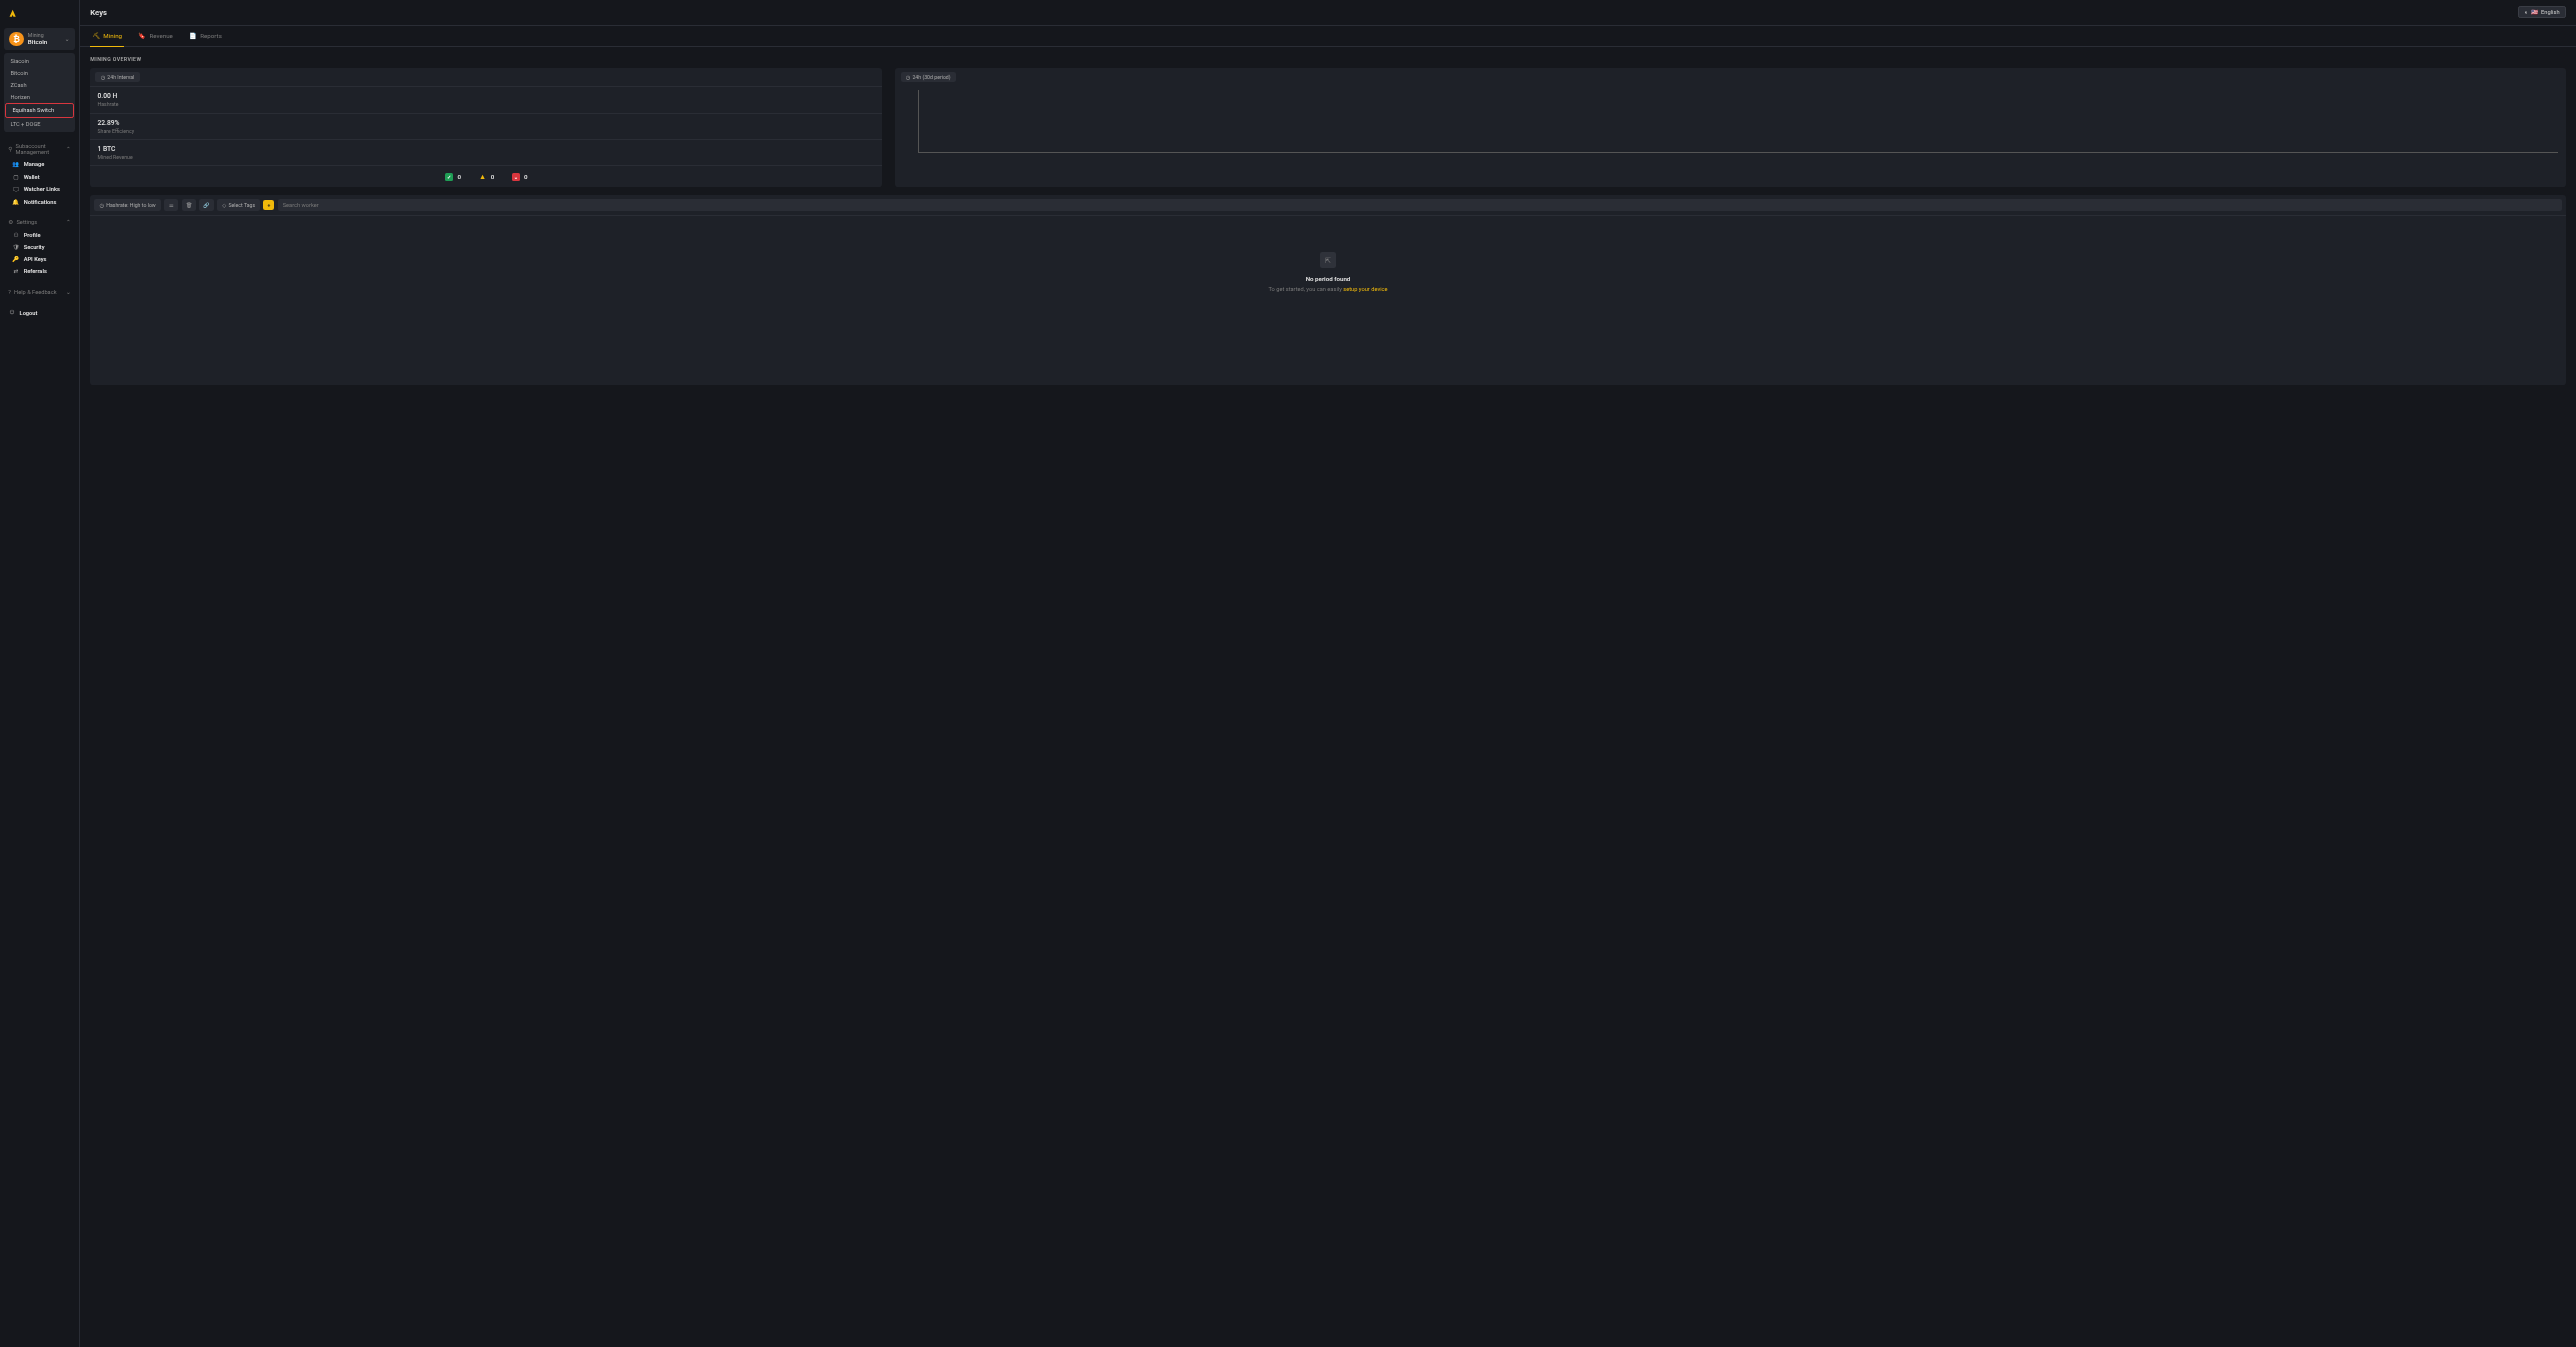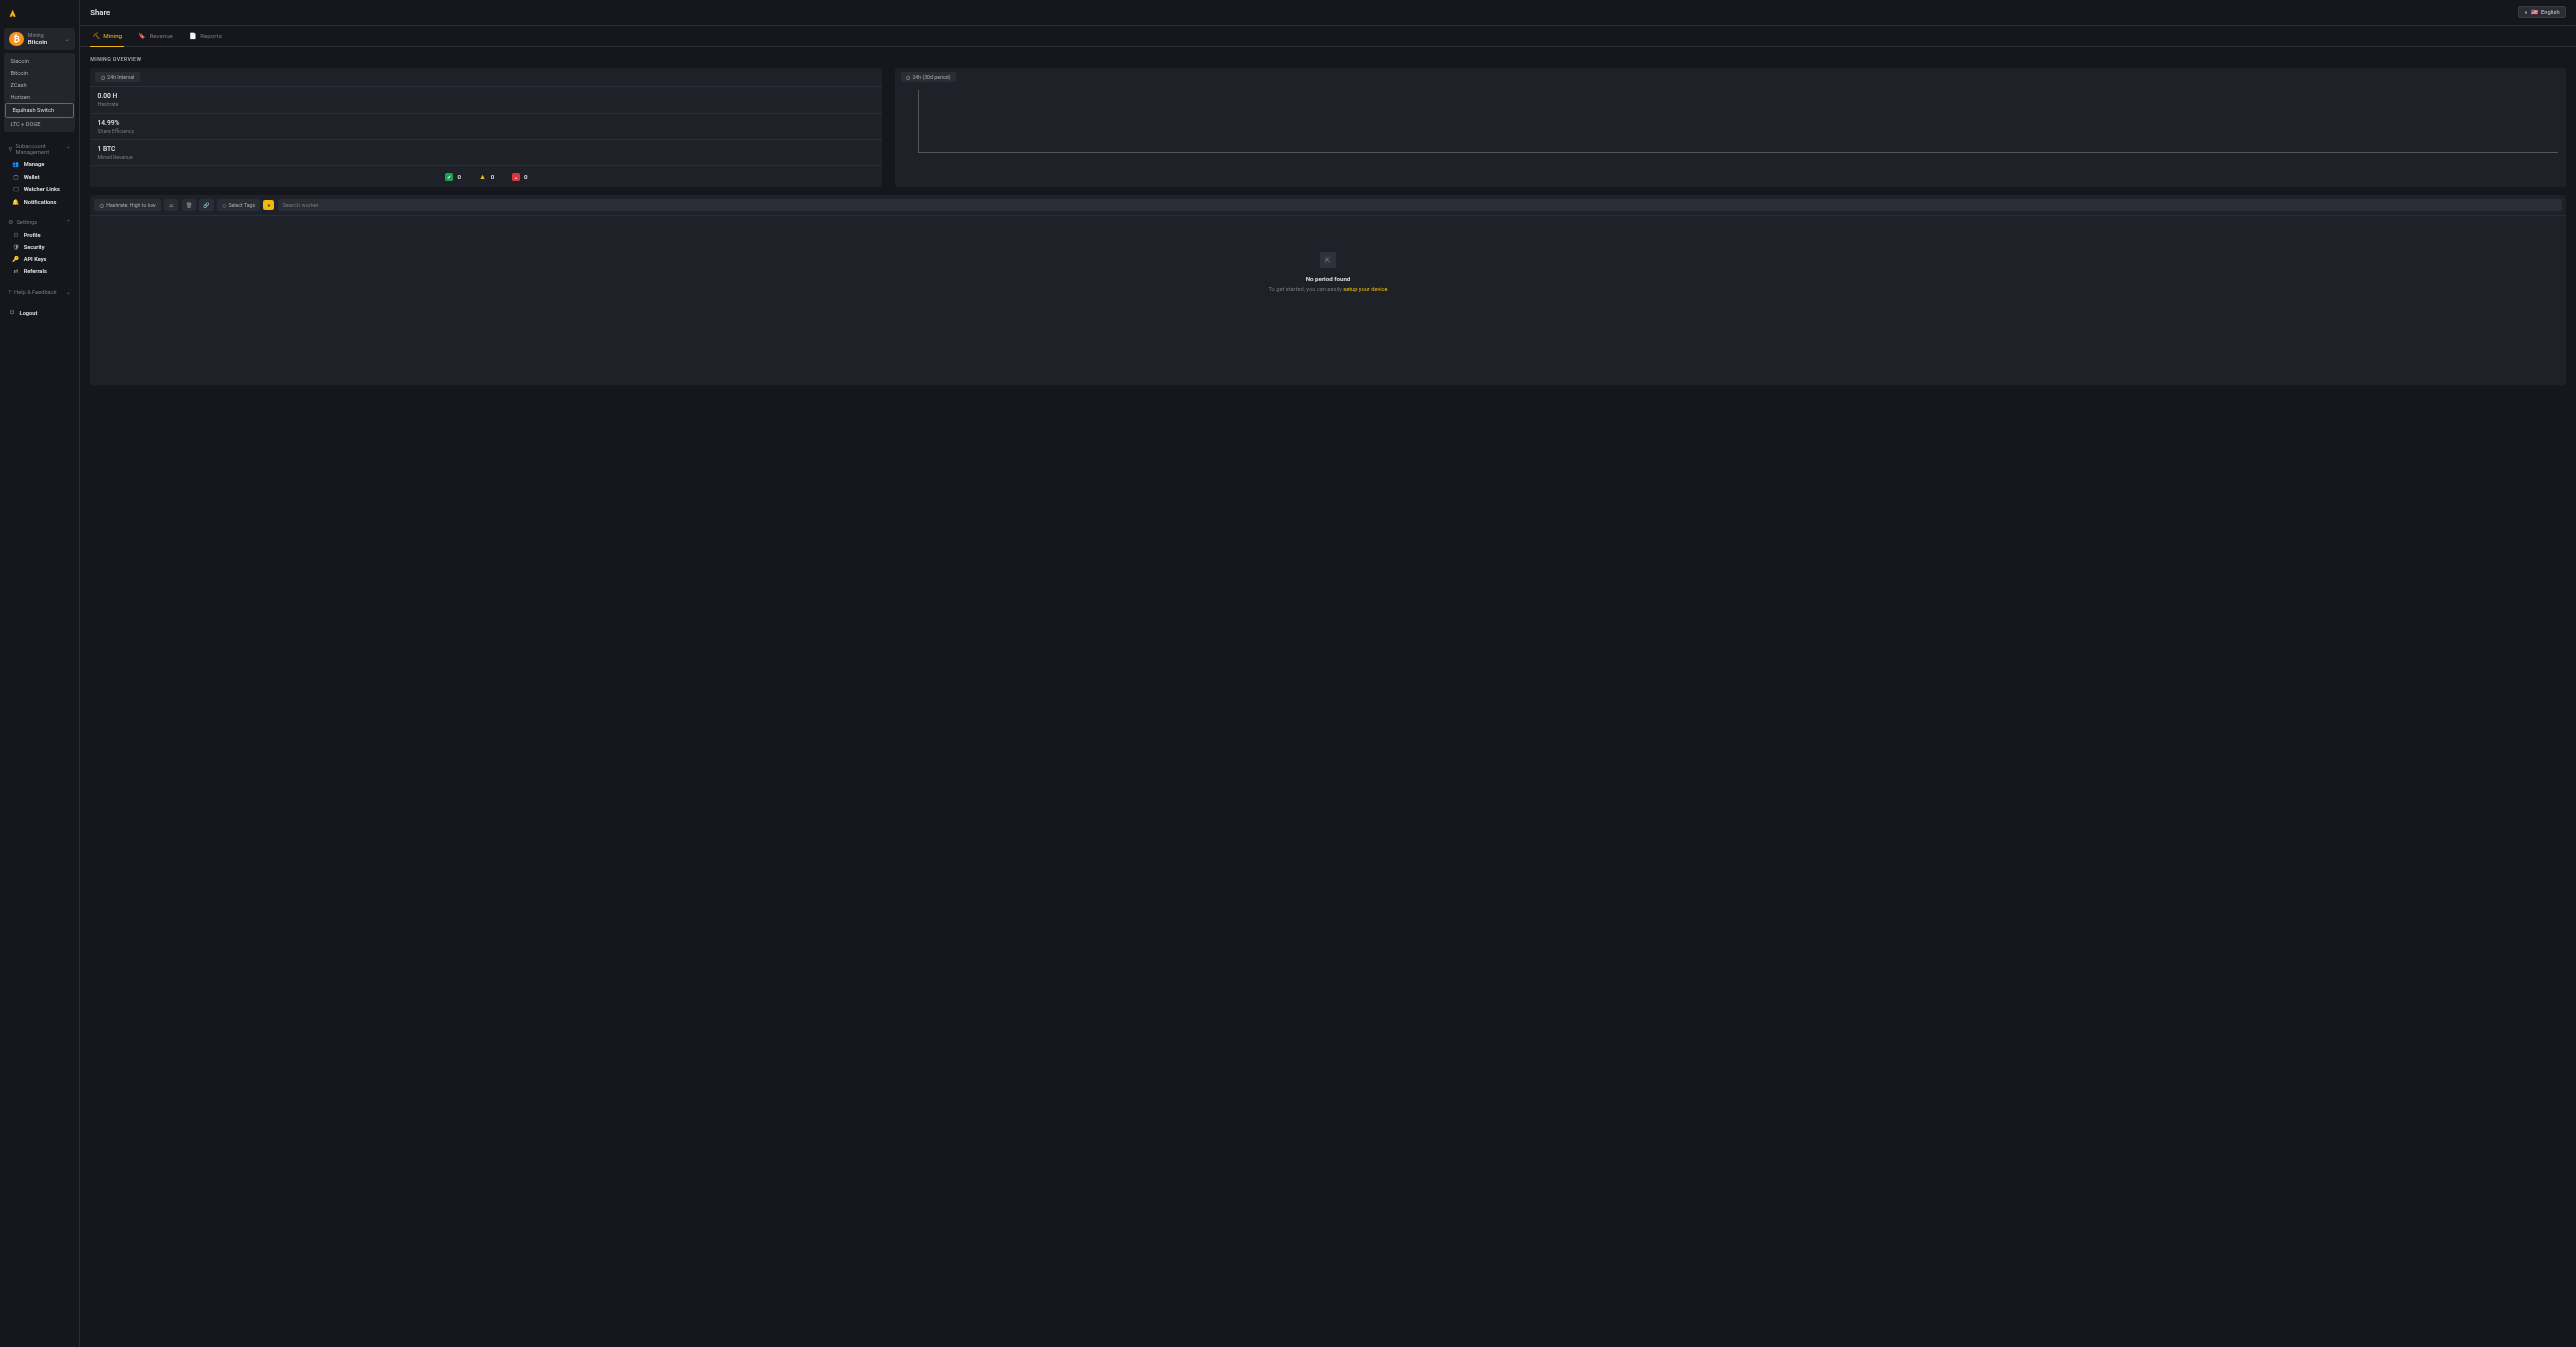--- a/index.html
+++ b/index.html
@@ -171,21 +171,21 @@
     <div class="sb-section">
       <div class="sb-item" style="padding-left:6.2px">
           <span class="ic">⏻</span>
           <span>Logout</span>
         </div>
     </div>
   </aside>
 
   <main class="main">
     <div class="topbar">
-      <div class="topbar-title">Share</div>
+      <div class="topbar-title">Keys</div>
       <button class="lang-btn">
         <span>◐</span>
         <span>🇺🇸</span>
         <span>English</span>
       </button>
     </div>
 
     <div class="tabs">
       <div class="tab active">
           <span class="ic">⛏</span>
@@ -211,21 +211,21 @@
             <span class="pill">
                 <span>◷</span>
                 <span>24h Interval</span>
               </span>
           </div>
           <div class="metric">
             <div class="metric-v">0.00 H</div>
             <div class="metric-l">Hashrate</div>
           </div>
           <div class="metric">
-            <div class="metric-v">14.99%</div>
+            <div class="metric-v">22.89%</div>
             <div class="metric-l">Share Efficiency</div>
           </div>
           <div class="metric">
             <div class="metric-v">1 BTC</div>
             <div class="metric-l">Mined Revenue</div>
           </div>
           <div class="status-row">
             <div class="status-item">
                 <span class="badge ok">✓</span>
                 <span>0</span>

